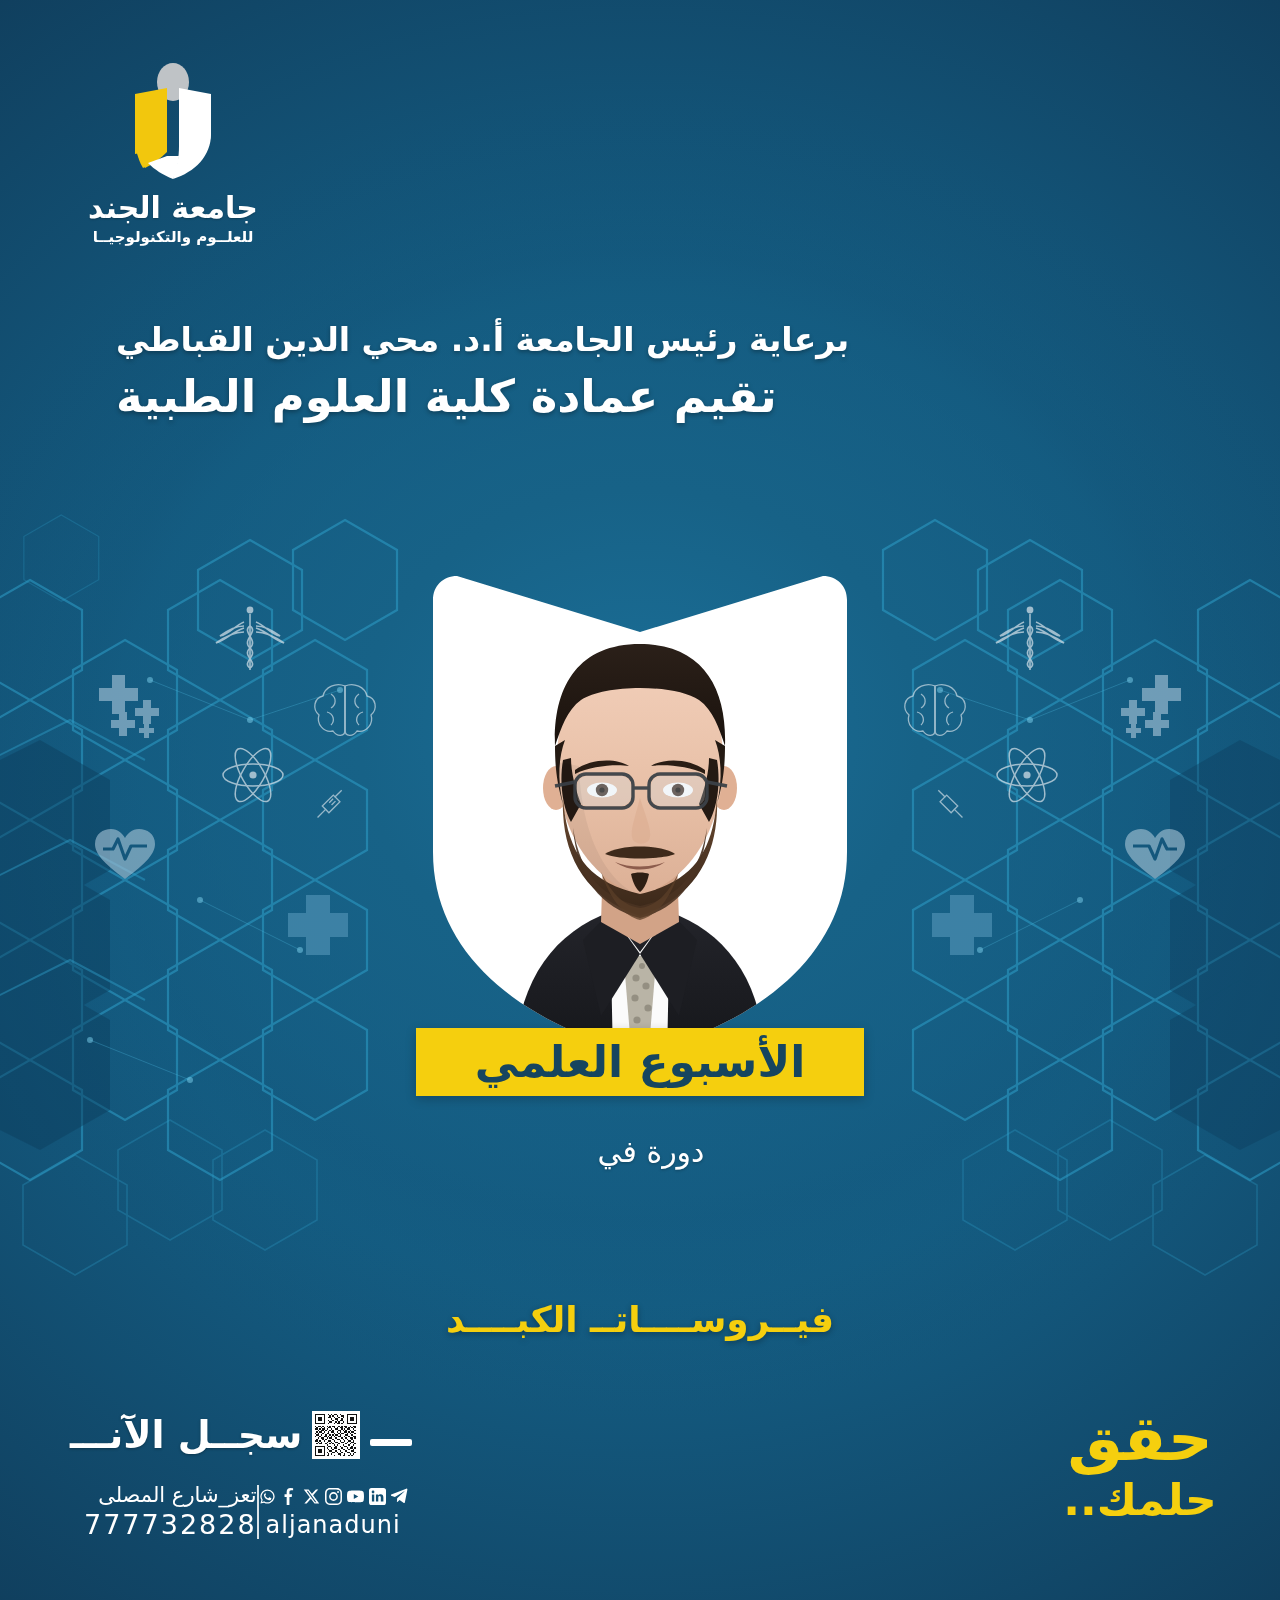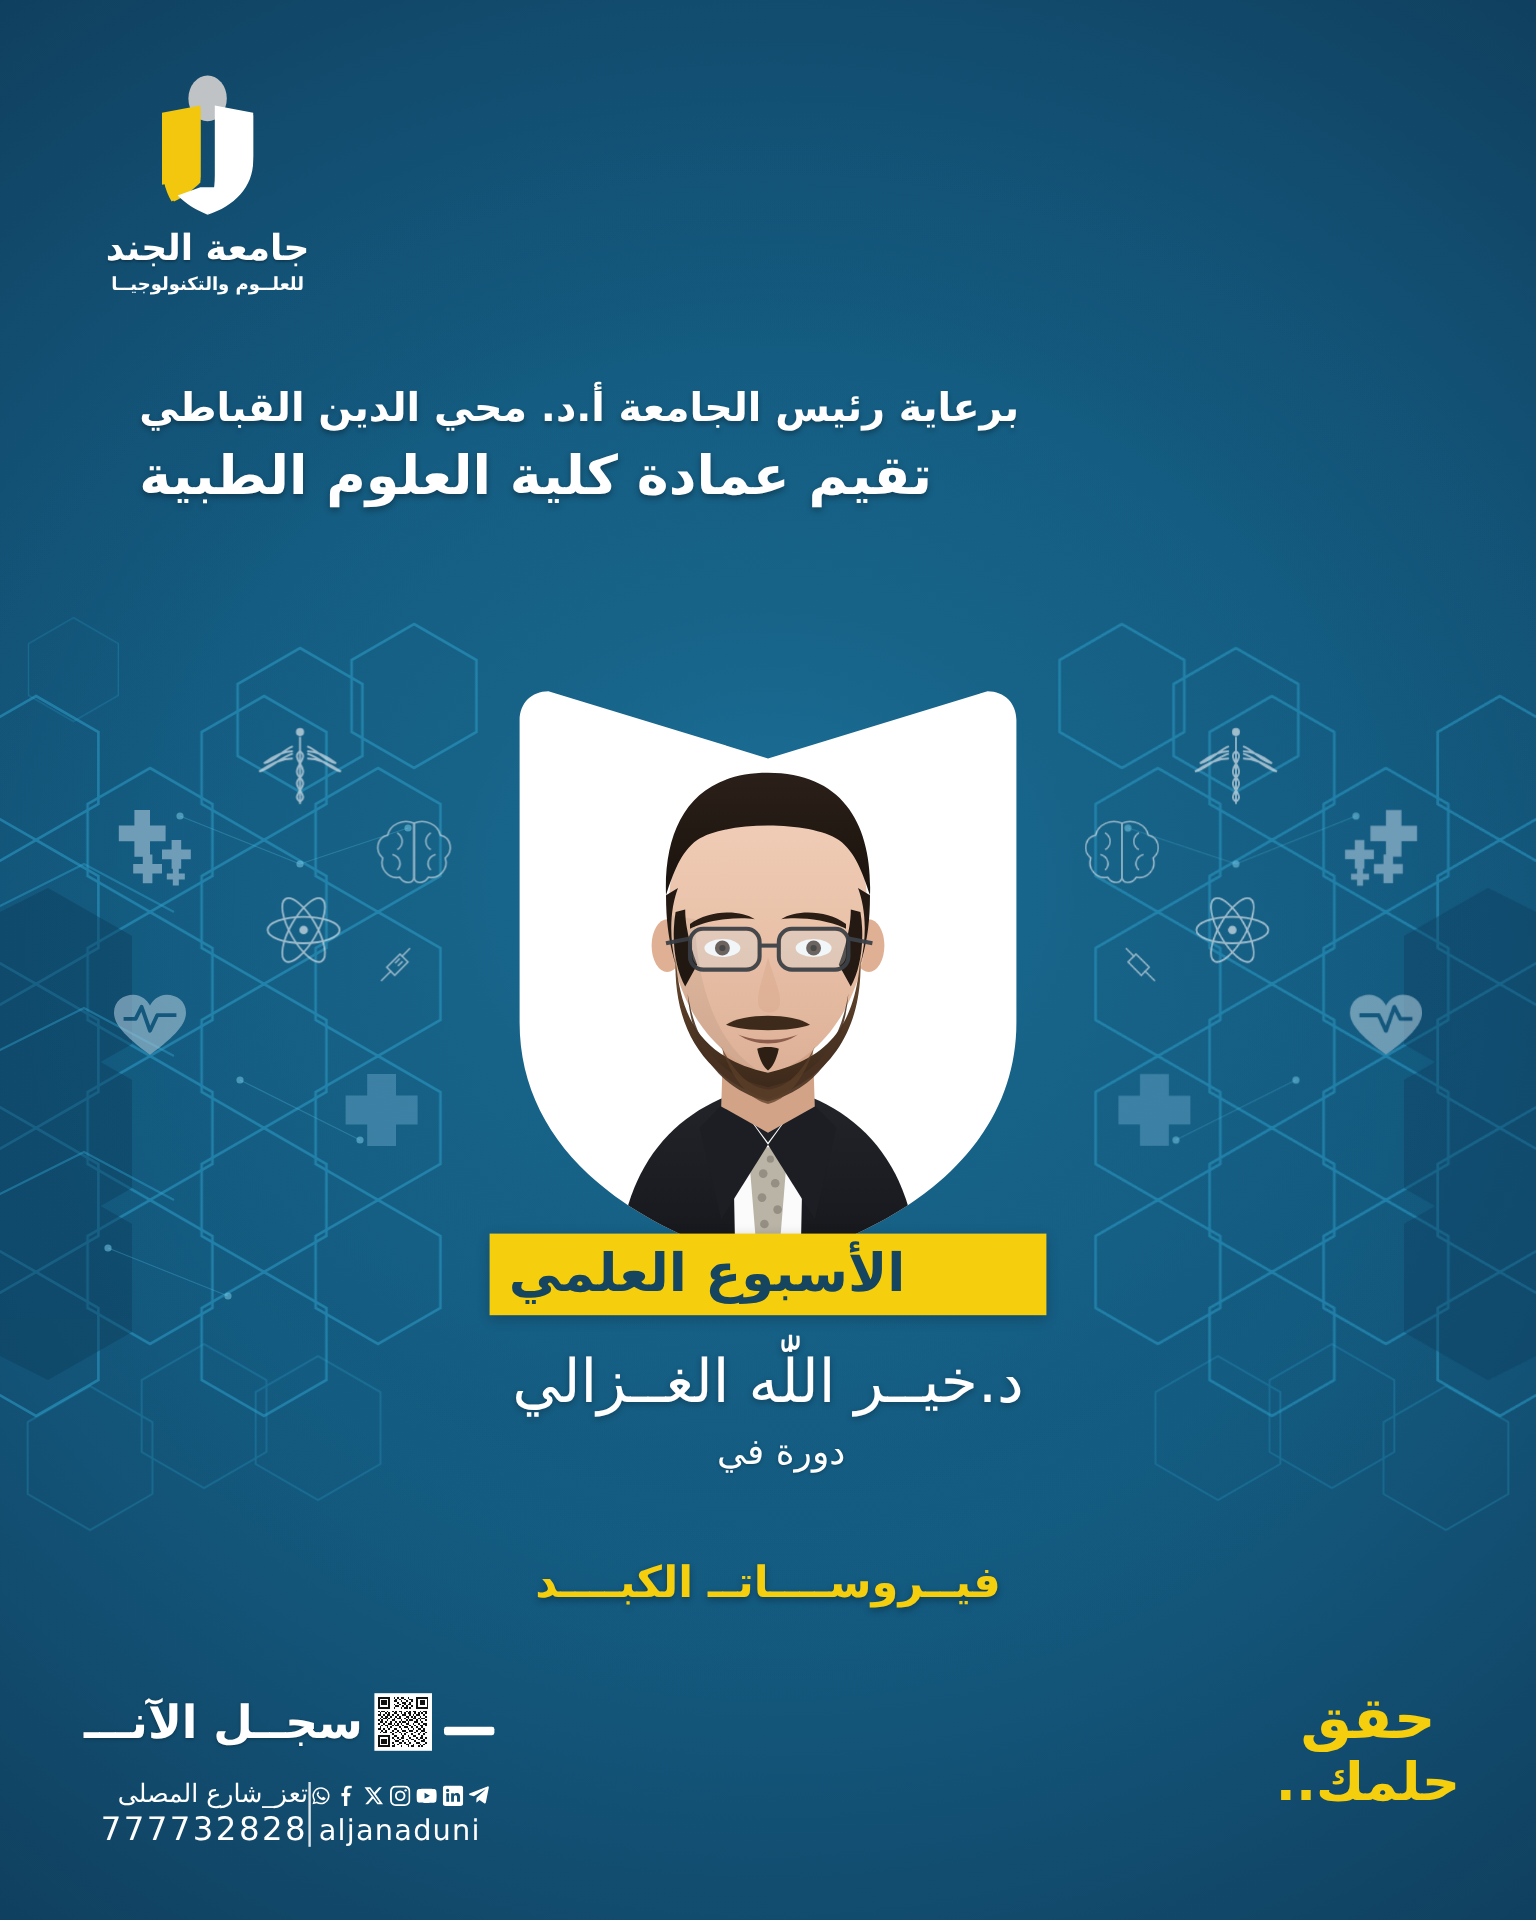--- a/index.html
+++ b/index.html
@@ -40,23 +40,22 @@
     display:block;color:#ffffff;font-weight:bold;font-size:45px;line-height:1.30;
     margin-top:6px;text-shadow:0 2px 5px rgba(0,0,0,.33);
   }
   
   .portrait-wrap{position:absolute;left:50%;top:560px;transform:translateX(-50%);width:470px;height:500px;}
   .portrait-svg{display:block;width:470px;height:500px;}
   
   .banner{
     position:absolute;left:50%;transform:translateX(-50%);
     top:1028px;width:448px;height:68px;background:#f5cf0e;
-    display:flex;align-items:center;justify-content:flex-end;
+    display:flex;align-items:center;justify-content:center;
     box-shadow:0 3px 10px rgba(0,0,0,.22);
-    padding-left:16px;
   }
   .banner span{
     color:#16455f;font-weight:bold;font-size:44px;line-height:1;
     letter-spacing:0px;white-space:nowrap;
   }
   
   .speaker{position:absolute;left:0;right:0;top:1122px;text-align:center;}
   .speaker .name{
     display:block;color:#ffffff;font-size:50px;line-height:1.18;letter-spacing:1px;
     text-shadow:0 2px 5px rgba(0,0,0,.28);
@@ -91,21 +90,21 @@
   .info-right{text-align:right;padding-left:14px;}
   .addr{display:block;color:#ffffff;font-size:21px;line-height:1.25;white-space:nowrap;}
   .phone{display:block;color:#ffffff;font-size:27px;line-height:1.25;letter-spacing:2px;direction:ltr;text-align:right;}
   .vdiv{width:2px;height:54px;background:rgba(255,255,255,.85);flex:0 0 auto;}
   .info-left{padding-right:14px;direction:ltr;text-align:center;}
   .socials{display:flex;flex-direction:row;align-items:center;gap:5px;height:24px;}
   .socials svg{display:block;width:17px;height:17px;fill:#ffffff;}
   .handle{display:block;color:#ffffff;font-size:24px;line-height:1.25;letter-spacing:1px;margin-top:2px;}
   
   .slogan{position:absolute;right:55px;top:1408px;text-align:center;width:170px;}
-  .slogan .s1{display:block;color:#f5cf0e;font-weight:bold;font-size:48px;line-height:1.0;letter-spacing:0px;}
+  .slogan .s1{display:block;color:#f5cf0e;font-weight:bold;font-size:62px;line-height:1.0;letter-spacing:0px;}
   .slogan .s2{display:block;color:#f5cf0e;font-weight:bold;font-size:44px;line-height:1.0;margin-top:8px;}
 </style>
 </head>
 <body>
 
 <div class="poster">
 
   <div class="hexlayer left">
     <svg width="1280" height="1600" viewBox="0 0 1280 1600" xmlns="http://www.w3.org/2000/svg" aria-hidden="true">
       <defs>
@@ -515,21 +514,20 @@
         <path d="M152,202 C152,262 180,318 235,336 C198,320 176,270 174,206 Z" fill="#000" opacity=".05"></path>
       </g>
     </svg>
   </div>
 
   <div class="banner">
     <span>الأسبوع العلمي</span>
   </div>
 
   <div class="speaker">
-    <span class="name">د.خيــر اللّٰه الغــزالي</span>
     <span class="pre">دورة في</span>
   </div>
 
   <div class="course">
     <span>فيــروســــاتــ الكبــــد</span>
   </div>
 
   <div class="footer-left">
 
     <div class="reg-row">

